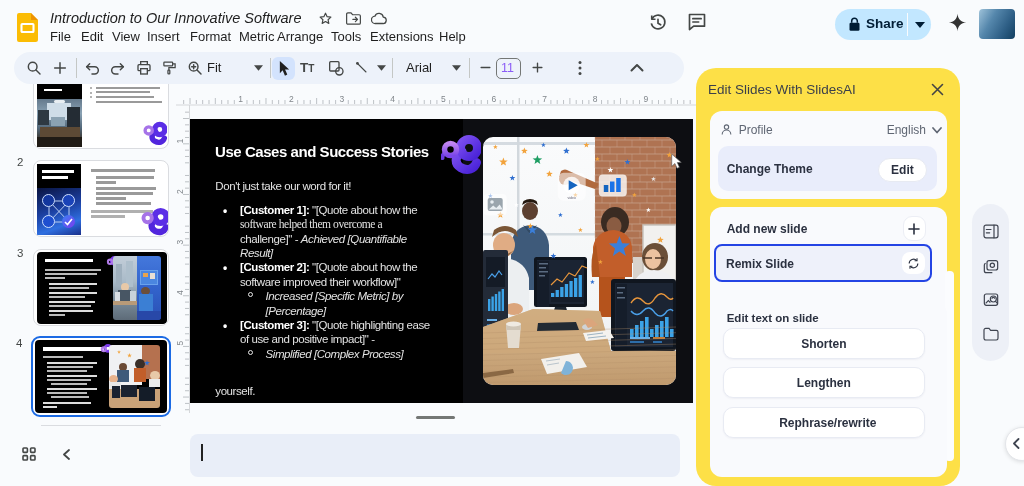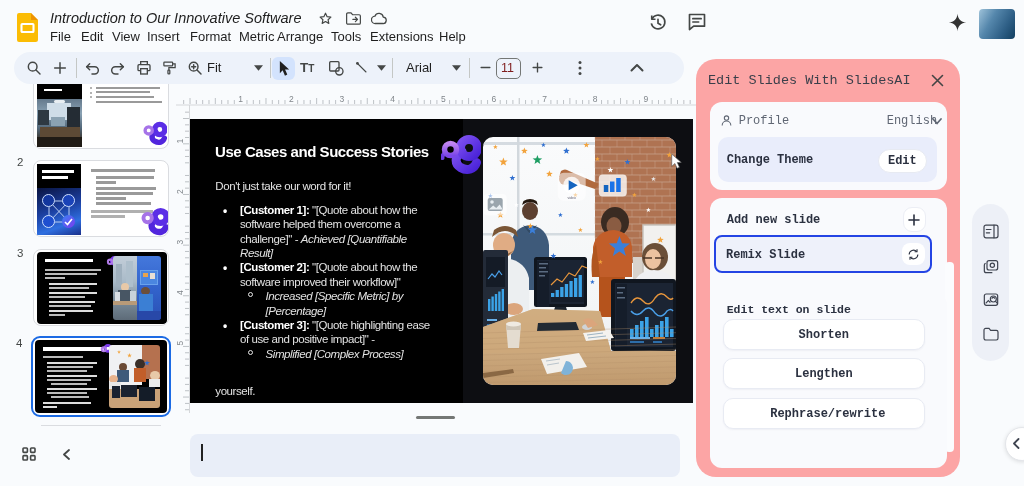--- a/index.html
+++ b/index.html
@@ -53,20 +53,31 @@
       <path d="M4.8 7 a8.2 8.2 0 1 1 -0.8 5.5"></path>
       <path d="M4.5 3 v4.5 h4.5" stroke-linejoin="round"></path>
       <path d="M12 7.5 v4.7 l3.2 1.9" stroke-linecap="round"></path>
     </svg>
   <svg class="abs" style="left:687px;top:12px;" width="20" height="20" viewBox="0 0 24 24" fill="none" stroke="#444746" stroke-width="2">
       <path d="M3 3 h18 v14 h-13 l-5 4 z" stroke-linejoin="round"></path>
       <path d="M7 8 h10 M7 12 h7" stroke-linecap="round"></path>
     </svg>
 
 
+  <div class="abs" style="left:835px;top:9px;width:96px;height:31px;border-radius:16px;background:#c2e7ff;">
+    <svg class="abs" style="left:13px;top:8px;" width="13" height="15" viewBox="0 0 20 24" fill="none" stroke="#001d35" stroke-width="2.4">
+        <rect x="2" y="9" width="16" height="13" rx="2" fill="#001d35" stroke="none"></rect>
+        <path d="M5.5 9 V6.5 a4.5 4.5 0 0 1 9 0 V9"></path>
+      </svg>
+    <span class="abs" style="left:31px;top:7px;font-size:13.5px;font-weight:bold;color:#001d35;">Share</span>
+    <div class="abs" style="left:72px;top:4px;width:1px;height:23px;background:#f9fbfd;"></div>
+    <svg class="abs" style="left:80px;top:13px;" width="10" height="6" viewBox="0 0 10 6">
+        <path d="M0 0 l5 6 5-6 z" fill="#001d35"></path>
+      </svg>
+  </div>
 
   <svg class="abs" style="left:948px;top:13px;" width="19" height="19" viewBox="0 0 24 24">
       <path d="M12 1 C12.5 7.5 16.5 11.5 23 12 C16.5 12.5 12.5 16.5 12 23 C11.5 16.5 7.5 12.5 1 12 C7.5 11.5 11.5 7.5 12 1 z" fill="#333"></path>
     </svg>
 
   <div class="abs" style="left:979px;top:9px;width:36px;height:30px;border-radius:4px;background:linear-gradient(120deg,#9fc3da 0%,#5587ac 35%,#2e5f86 70%,#123f60 100%);"></div>
 </div>
 
 <div class="abs" style="left:14px;top:52px;width:670px;height:32px;background:#edf2fa;border-radius:16px;"></div>
 <div class="abs" style="left:0;top:52px;width:700px;height:32px;" id="toolbar">
@@ -134,21 +145,21 @@
   <div class="abs" style="left:392px;top:6px;width:1px;height:20px;background:#c4c7c5;"></div>
   <div class="abs" style="left:406px;top:8px;font-size:13px;color:#1f1f1f;">Arial</div>
   <svg class="abs" style="left:452px;top:13px;" width="9" height="6" viewBox="0 0 10 6">
       <path d="M0 0 l5 6 5-6 z" fill="#444746"></path>
     </svg>
   <div class="abs" style="left:469px;top:6px;width:1px;height:20px;background:#c4c7c5;"></div>
   <svg class="abs" style="left:478px;top:8px;" width="15" height="15" viewBox="0 0 24 24" stroke="#444746" stroke-width="2.2">
       <path d="M5 12 h14" stroke-linecap="round"></path>
     </svg>
   <div class="abs" style="left:496px;top:5.5px;width:25px;height:21px;border:1px solid #747775;border-radius:5px;"></div>
-  <div class="abs" style="left:501px;top:9px;font-size:12.5px;color:#7f1d1d;">11</div>
+  <div class="abs" style="left:501px;top:9px;font-size:12.5px;color:#8b5cf6;">11</div>
   <svg class="abs" style="left:530px;top:8px;" width="15" height="15" viewBox="0 0 24 24" stroke="#444746" stroke-width="2.2">
       <path d="M12 5 v14 M5 12 h14" stroke-linecap="round"></path>
     </svg>
   <svg class="abs" style="left:573px;top:8px;" width="14" height="16" viewBox="0 0 14 16">
       <circle cx="7" cy="2.5" r="1.5" fill="#444746"></circle>
       <circle cx="7" cy="8" r="1.5" fill="#444746"></circle>
       <circle cx="7" cy="13.5" r="1.5" fill="#444746"></circle>
     </svg>
   <svg class="abs" style="left:630px;top:11px;" width="14" height="9" viewBox="0 0 14 9" fill="none" stroke="#444746" stroke-width="2">
       <path d="M1.5 7.5 L7 2 l5.5 5.5" stroke-linecap="round" stroke-linejoin="round"></path>
@@ -456,21 +467,21 @@
 
   <div class="abs" style="left:14px;top:34.5px;width:503px;height:284px;background:#0d0e12;overflow:hidden;">
     <div class="abs" style="left:0;top:0;width:273px;height:284px;background:#000;"></div>
 
     <div class="abs" style="left:25px;top:24px;font-size:15px;font-weight:bold;color:#fff;letter-spacing:-0.45px;">Use Cases and Success Stories</div>
 
     <div style="position:absolute;left:0;top:0;width:273px;height:284px;font-size:11.5px;color:#e2e2e2;white-space:nowrap;letter-spacing:-0.42px;" id="slidetext">
       <span class="abs" style="left:25.3px;top:61.5px;">Don't just take our word for it!</span>
       <b class="abs bdot" style="left:33px;top:85.2px;">•</b>
       <span class="abs" style="left:50px;top:85.2px;"><b style="color:#fff;margin-top:11px;">[Customer 1]:</b> "[Quote about how the</span>
-      <span class="abs" style="left:50px;top:99.6px;">software helped them overcome a</span>
+      <span class="abs" style="left:50px;top:99.6px;font-family:Liberation Serif, serif;">software helped them overcome a</span>
       <span class="abs" style="left:50px;top:114px;">challenge]" - <i>Achieved [Quantifiable</i></span>
       <span class="abs" style="left:50px;top:128.4px;"><i>Result]</i></span>
       <b class="abs bdot" style="left:33px;top:142.8px;">•</b>
       <span class="abs" style="left:50px;top:142.8px;"><b style="color:#fff;">[Customer 2]:</b> "[Quote about how the</span>
       <span class="abs" style="left:50px;top:157.2px;">software improved their workflow]"</span>
       <span class="abs sdot" style="left:58px;top:173.6px;"></span>
       <span class="abs" style="left:75.5px;top:171.6px;"><i>Increased [Specific Metric] by</i></span>
       <span class="abs" style="left:75.5px;top:186px;"><i>[Percentage]</i></span>
       <b class="abs bdot" style="left:33px;top:200.4px;">•</b>
       <span class="abs" style="left:50px;top:200.4px;"><b style="color:#fff;">[Customer 3]:</b> "[Quote highlighting ease</span>
@@ -795,21 +806,21 @@
       <path d="M1 1 L13.5 12 H8.2 L11 18.3 L7.9 19.6 L5.1 13.2 L1 17 z" fill="#fff" stroke="#555" stroke-width="0.8"></path>
     </svg>
 
   <div class="abs" style="left:240px;top:332px;width:39px;height:2.5px;background:#747775;border-radius:2px;"></div>
 
   <div class="abs" style="left:14px;top:350px;width:490px;height:43px;background:#e9eef8;border-radius:8px;">
     <div class="abs" style="left:11px;top:10px;width:1.5px;height:17px;background:#222;"></div>
   </div>
 </div>
 
-<div class="abs" style="left:696px;top:59px;width:263.5px;height:417.5px;background:#fca5a5;border-radius:20px;font-family:Liberation Mono, monospace;">
+<div class="abs" style="left:696px;top:68px;width:263.5px;height:417.5px;background:#fde047;border-radius:20px;">
   <div class="abs" style="left:12px;top:14px;font-size:13.5px;color:#3a3f4a;">Edit Slides With SlidesAI</div>
   <svg class="abs" style="left:235px;top:15px;" width="13" height="13" viewBox="0 0 13 13" stroke="#444" stroke-width="1.6">
       <path d="M1.5 1.5 L11.5 11.5 M11.5 1.5 L1.5 11.5" stroke-linecap="round"></path>
     </svg>
 
   <div class="abs" style="left:13.7px;top:42.5px;width:237.6px;height:88.5px;background:#f9fafd;border-radius:12px;">
     <svg class="abs" style="left:10px;top:12.5px;" width="13" height="13" viewBox="0 0 24 24" fill="none" stroke="#5f6673" stroke-width="2">
         <circle cx="12" cy="7.5" r="4"></circle>
         <path d="M4 21 a8 8 0 0 1 16 0"></path>
       </svg>

